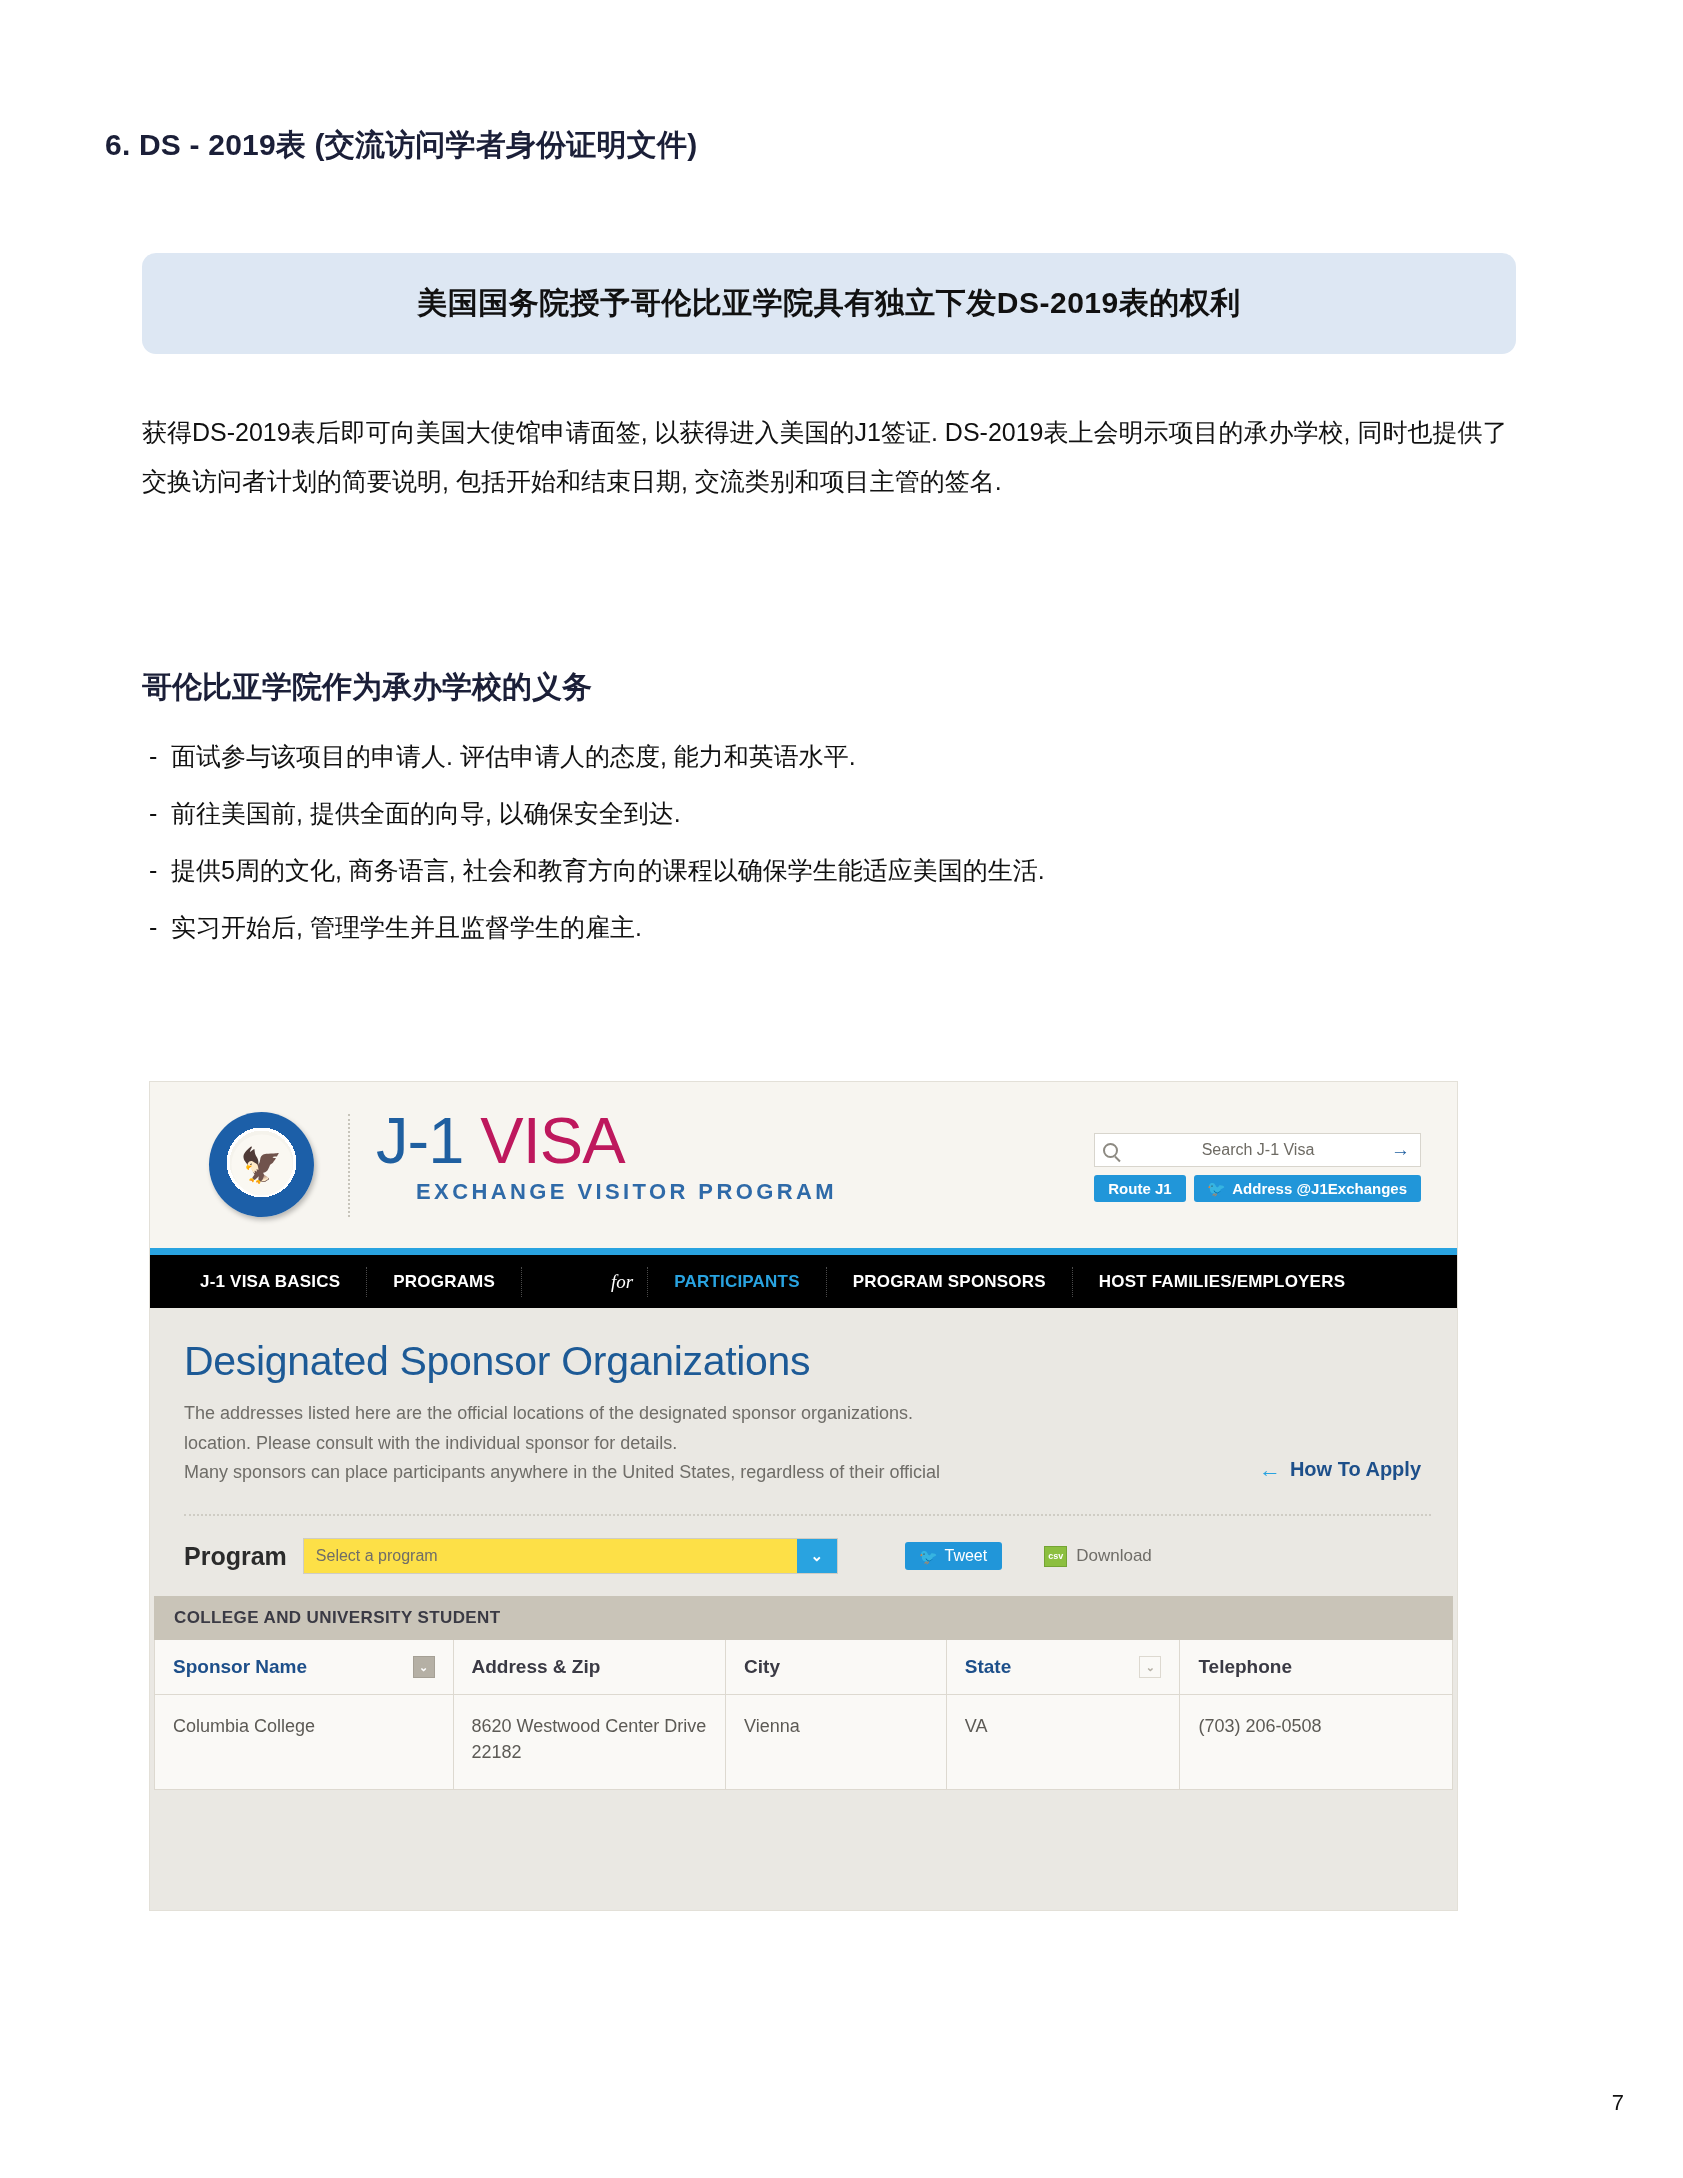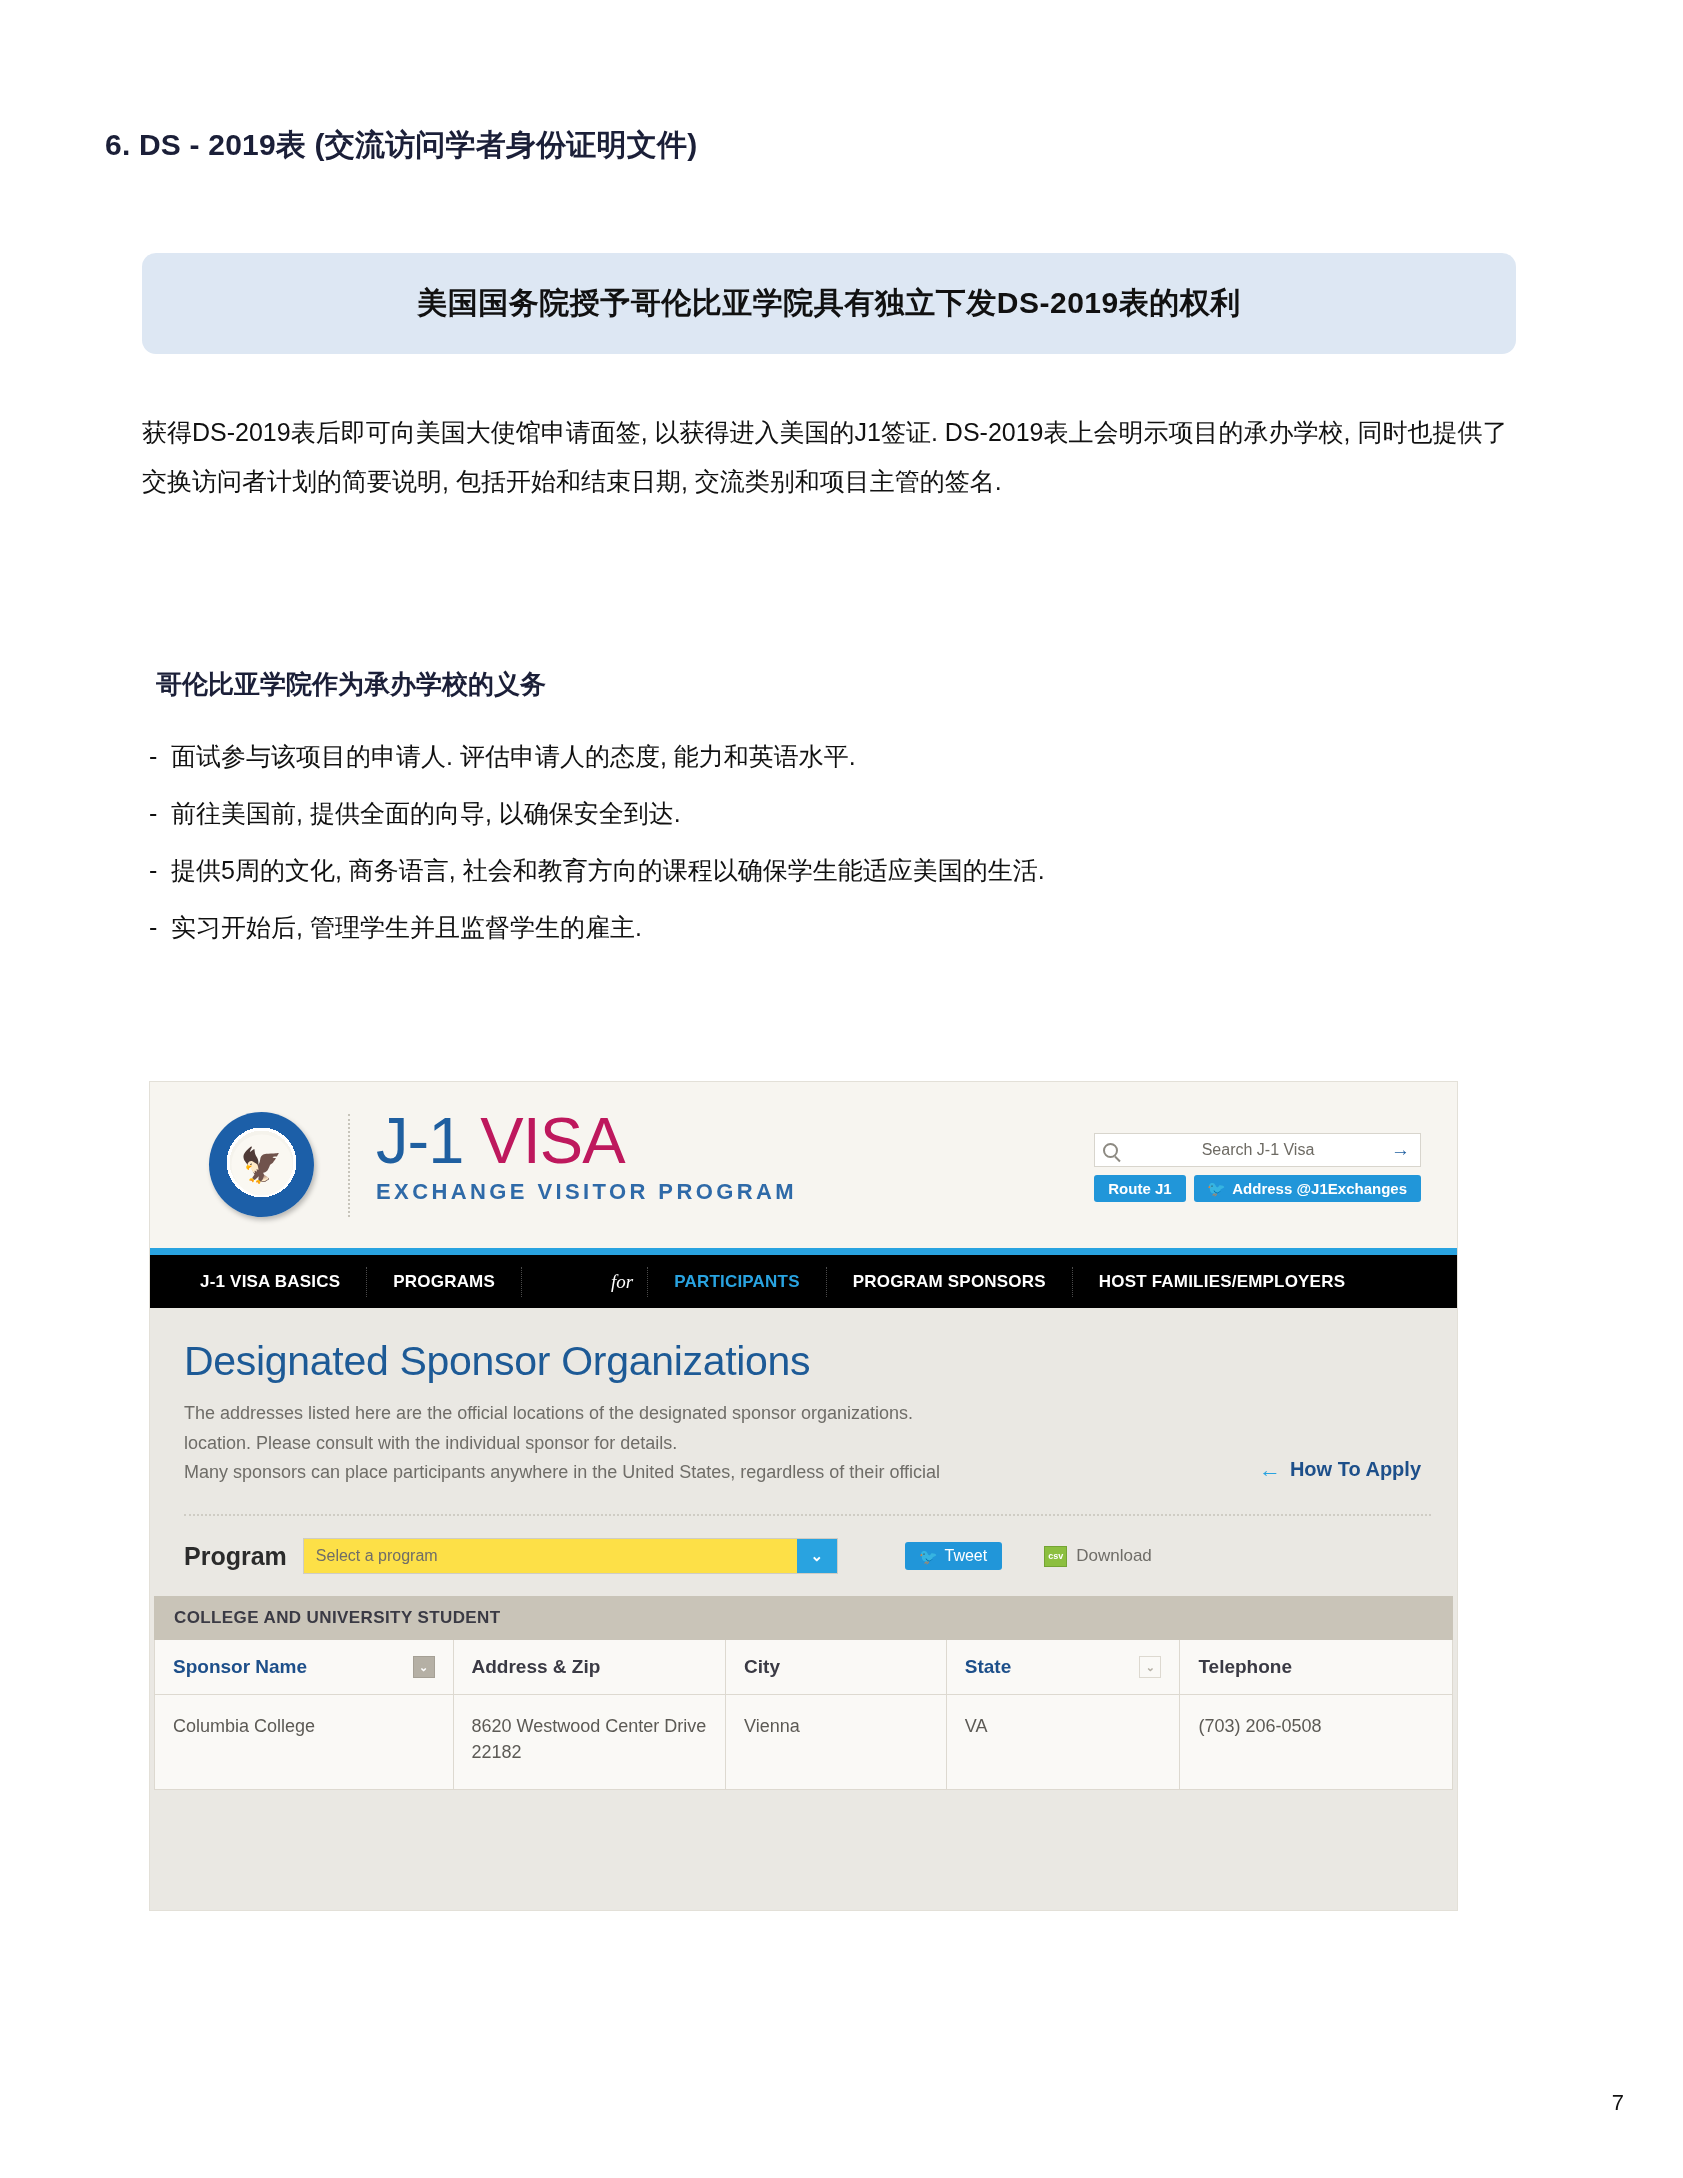--- a/index.html
+++ b/index.html
@@ -58,23 +58,23 @@
     top: 408px;
     width: 1376px;
     font-size: 25px;
     line-height: 1.95;
     color: #111111;
   }
 
   
   .sec-heading {
     position: absolute;
-    left: 156px;
+    left: 142px;
     top: 667px;
-    font-size: 26px;
+    font-size: 30px;
     font-weight: 700;
     color: #1b1f38;
   }
 
   
   .bullets {
     position: absolute;
     left: 149px;
     top: 744px;
     width: 1386px;
@@ -165,20 +165,21 @@
     letter-spacing: -1px;
     line-height: 1;
   }
   .brand-main .thin { font-weight: 300; color: #be185d; }
   .brand-sub {
     margin-top: 6px;
     font-size: 22px;
     font-weight: 700;
     color: #2f6aa8;
     letter-spacing: 3.4px;
+    margin-left: 40px;
   }
 
   .search-wrap {
     position: absolute;
     right: 36px;
     top: 51px;
     width: 327px;
   }
   .search-box {
     height: 34px;

